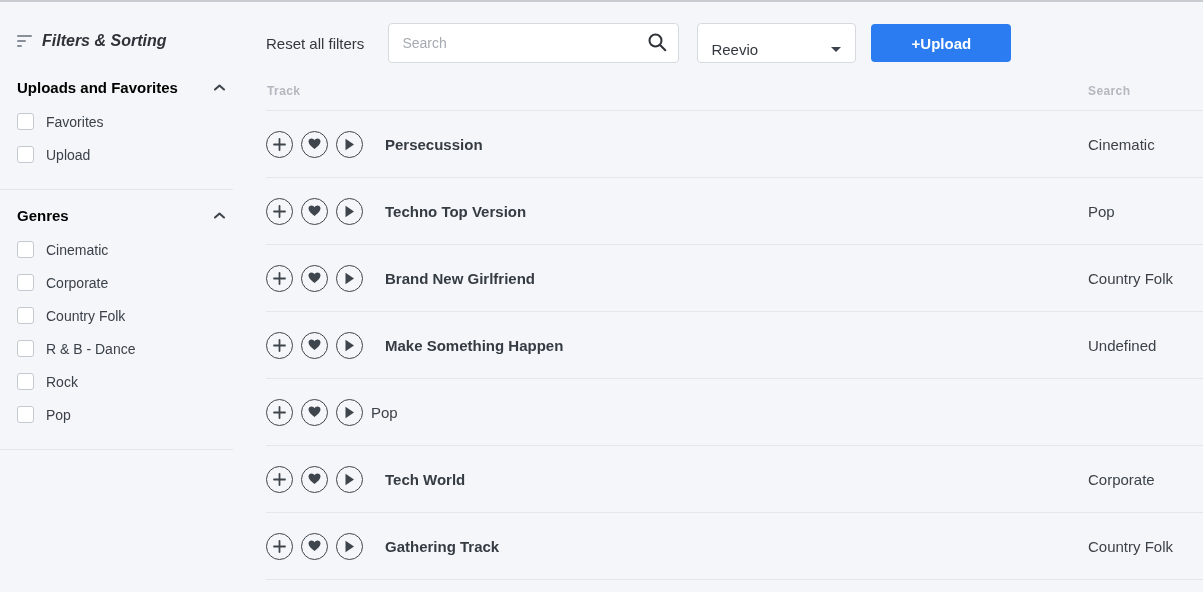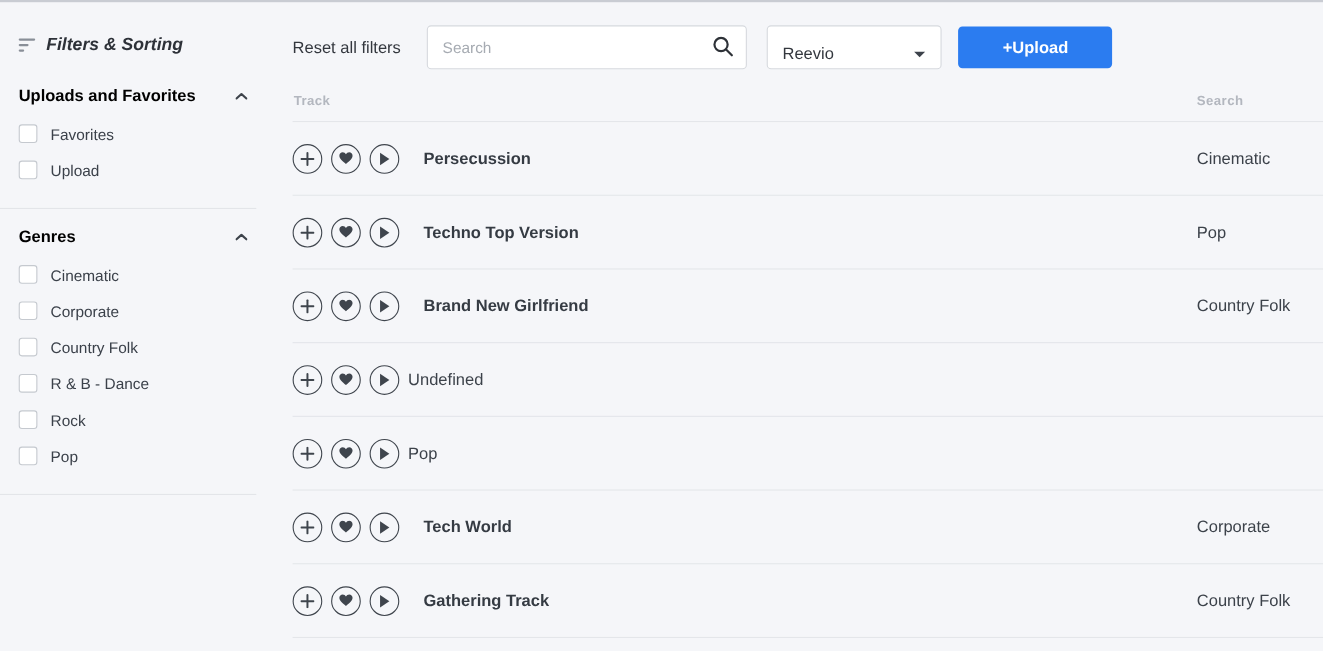--- a/index.html
+++ b/index.html
@@ -327,20 +327,21 @@
         <svg class="heart-glyph" width="13" height="12" viewBox="0 0 13 12">
           <path d="M6.5 11 C3 8.2 .5 6 .5 3.5 C.5 1.8 1.9 .5 3.5 .5 C4.8 .5 5.9 1.3 6.5 2.3 C7.1 1.3 8.2 .5 9.5 .5 C11.1 .5 12.5 1.8 12.5 3.5 C12.5 6 10 8.2 6.5 11 Z"></path>
         </svg>
       </button>
       <button class="icon-button">
         <svg class="play-glyph" width="11" height="13" viewBox="0 0 11 13">
           <path d="M1.5 .8 L10 6.5 L1.5 12.2 Z"></path>
         </svg>
       </button>
     </span>
+    <span class="track-title">Make Something Happen</span>
     <span class="genre-cell">Undefined</span>
   </div>
 
   <div class="track-row">
     <span class="row-actions">
       <button class="icon-button">
         <svg class="add-glyph" width="13" height="13" viewBox="0 0 13 13">
           <line x1="6.5" y1="1" x2="6.5" y2="12"></line>
                 <line x1="1" y1="6.5" x2="12" y2="6.5"></line>
         </svg>

